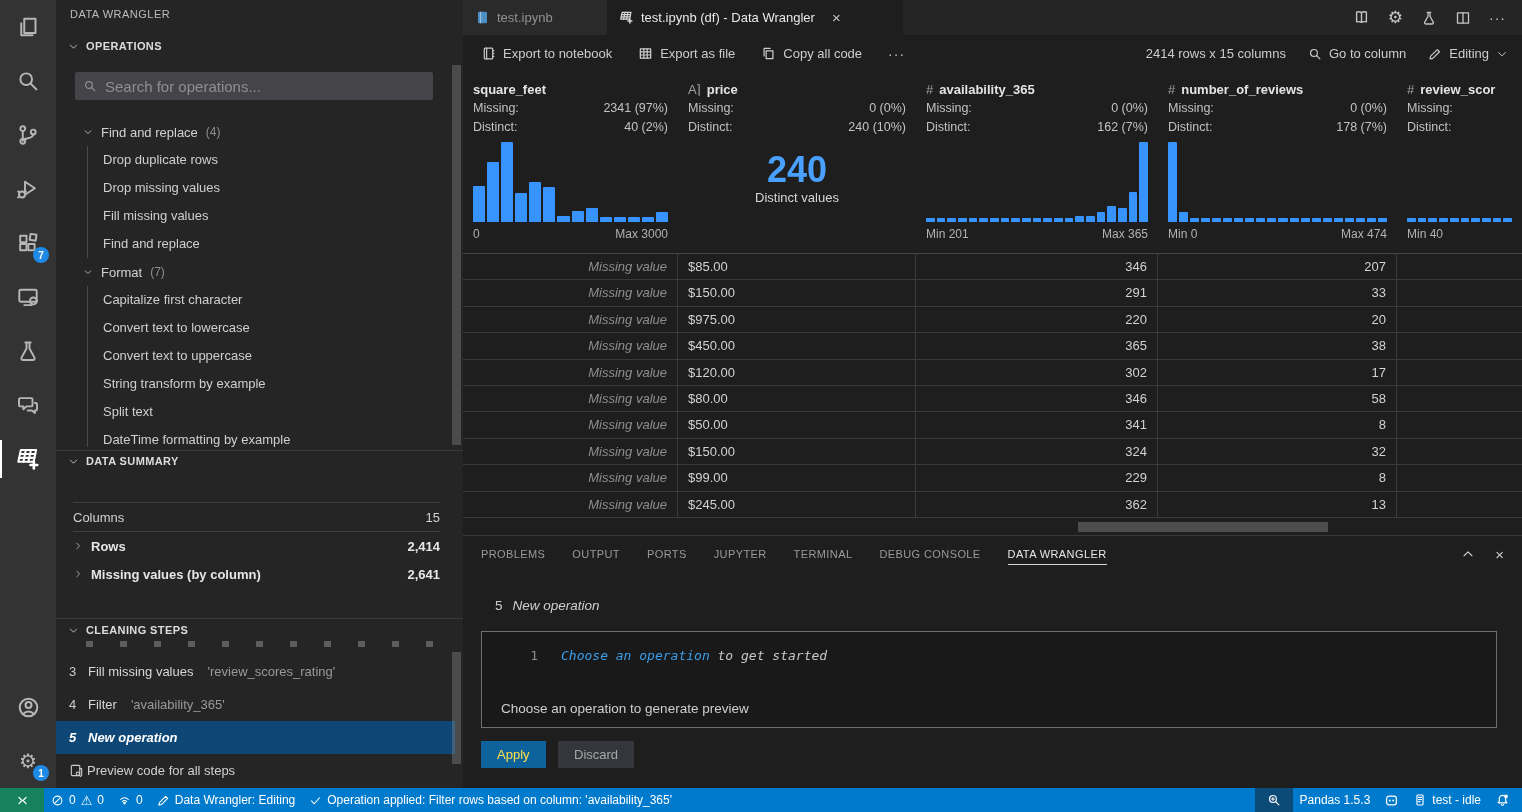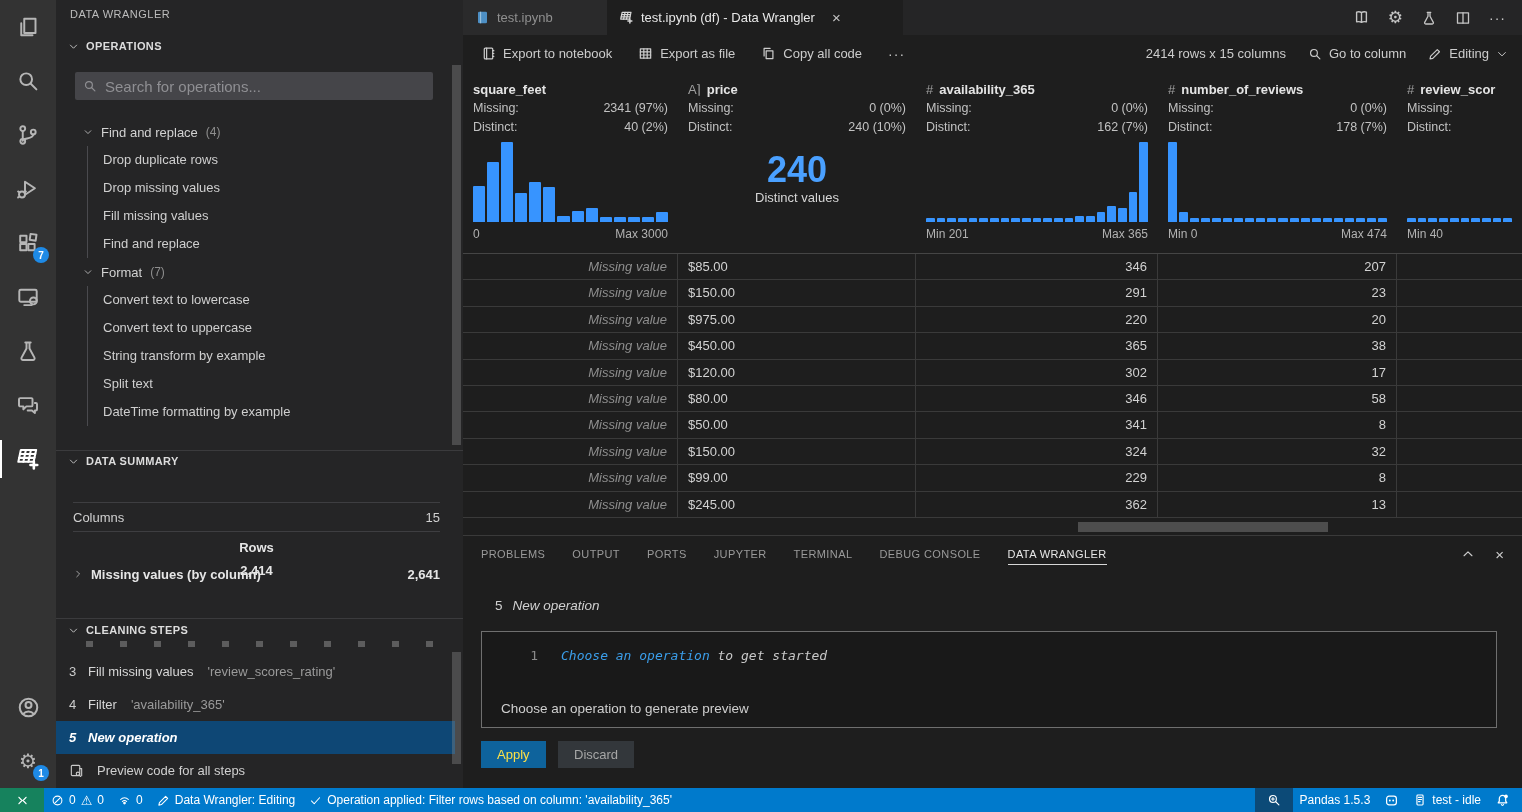--- a/index.html
+++ b/index.html
@@ -48,21 +48,21 @@
 
   .cs-steps{position:absolute;left:0;right:8px;top:655px;}
   .cs-row{height:33px;display:flex;align-items:center;padding-left:13px;cursor:pointer;}
   .cs-row .num{width:19px;color:#cccccc;}
   .cs-row .lab{color:#d6d6d6;}
   .cs-row .det{margin-left:14px;color:#9a9a9a;}
   .cs-row.selected{background:#0e4775;}
   .cs-row.selected .num,.cs-row.selected .lab{font-weight:bold;font-style:italic;color:#ffffff;}
   .cs-frag{position:absolute;left:30px;right:30px;top:641px;height:6px;opacity:.55;
            background:repeating-linear-gradient(90deg,#8a8a8a 0 7px,transparent 7px 34px);}
-  .cs-preview{display:flex;align-items:center;gap:13px;color:#d0d0d0;cursor:pointer;}
+  .cs-preview{display:flex;align-items:center;gap:3px;color:#d0d0d0;cursor:pointer;}
 
   
   .main{position:absolute;left:463px;top:0;width:1059px;height:788px;background:#1e1e1e;}
   .tabbar{position:relative;height:35px;background:#252526;display:flex;}
   .tab{display:flex;align-items:center;gap:7px;padding:0 12px;font-size:13px;cursor:pointer;}
   .tab.inactive{background:#2a2a2b;color:#8f8f8f;width:144px;}
   .tab.active{background:#1e1e1e;color:#e8e8e8;width:296px;}
   .tab-close{margin-left:10px;color:#c5c5c5;font-size:15px;line-height:1;cursor:pointer;}
   .tab-actions{position:absolute;right:16px;top:0;height:35px;display:flex;align-items:center;gap:18px;color:#c5c5c5;}
   .tab-actions .act{cursor:pointer;display:flex;align-items:center;}
@@ -247,20 +247,21 @@
         <div class="op-group-head">
           <span>
             <svg width="10" height="10" viewBox="0 0 16 16" style="stroke:#c9c9c9;fill:none;stroke-width:1.3;stroke-linecap:round;stroke-linejoin:round;">
               <path d="M3.5 6l4.5 4.5L12.5 6"></path>
             </svg>
           </span>
           <span>Format</span>
           <span class="op-count">(7)</span>
         </div>
         <div class="op-items">
+          <div class="op-item">Capitalize first character</div>
           <div class="op-item">Convert text to lowercase</div>
           <div class="op-item">Convert text to uppercase</div>
           <div class="op-item">String transform by example</div>
           <div class="op-item">Split text</div>
           <div class="op-item">DateTime formatting by example</div>
         </div>
       </div>
     <div class="sb-scroll" style="right:2px;top:65px;height:380px;"></div>
 
     <div class="sb-line" style="top:450px;"></div>
@@ -270,21 +271,21 @@
         </svg>
       <span>DATA SUMMARY</span>
     </div>
 
     <div class="ds-sep" style="top:502px;"></div>
     <div class="ds-row" style="top:503px;">
       <span class="lbl">Columns</span>
       <span class="val">15</span>
     </div>
     <div class="ds-sep" style="top:531px;"></div>
-    <div class="ds-row bold" style="top:532px;flex-direction:column;">
+    <div class="ds-row bold" style="top:532px;">
       <svg width="10" height="10" viewBox="0 0 16 16" class="ic tw">
           <path d="M6 3.5 10.5 8 6 12.5"></path>
         </svg>
       <span class="lbl">Rows</span>
       <span class="val">2,414</span>
     </div>
     <div class="ds-row bold" style="top:560px;">
       <svg width="10" height="10" viewBox="0 0 16 16" class="ic tw">
           <path d="M6 3.5 10.5 8 6 12.5"></path>
         </svg>
@@ -584,21 +585,21 @@
           <div class="g-cell missing" style="width: 215px; text-align: right;">Missing value</div>
           <div class="g-cell" style="width: 238px; text-align: left;">$85.00</div>
           <div class="g-cell" style="width: 242px; text-align: right;">346</div>
           <div class="g-cell" style="width: 239px; text-align: right;">207</div>
           <div class="g-cell" style="width: 125px; text-align: right;"></div>
         </div>
         <div class="g-row">
           <div class="g-cell missing" style="width: 215px; text-align: right;">Missing value</div>
           <div class="g-cell" style="width: 238px; text-align: left;">$150.00</div>
           <div class="g-cell" style="width: 242px; text-align: right;">291</div>
-          <div class="g-cell" style="width: 239px; text-align: right;">23</div>
+          <div class="g-cell" style="width: 239px; text-align: right;">33</div>
           <div class="g-cell" style="width: 125px; text-align: right;"></div>
         </div>
         <div class="g-row">
           <div class="g-cell missing" style="width: 215px; text-align: right;">Missing value</div>
           <div class="g-cell" style="width: 238px; text-align: left;">$975.00</div>
           <div class="g-cell" style="width: 242px; text-align: right;">220</div>
           <div class="g-cell" style="width: 239px; text-align: right;">20</div>
           <div class="g-cell" style="width: 125px; text-align: right;"></div>
         </div>
         <div class="g-row">

